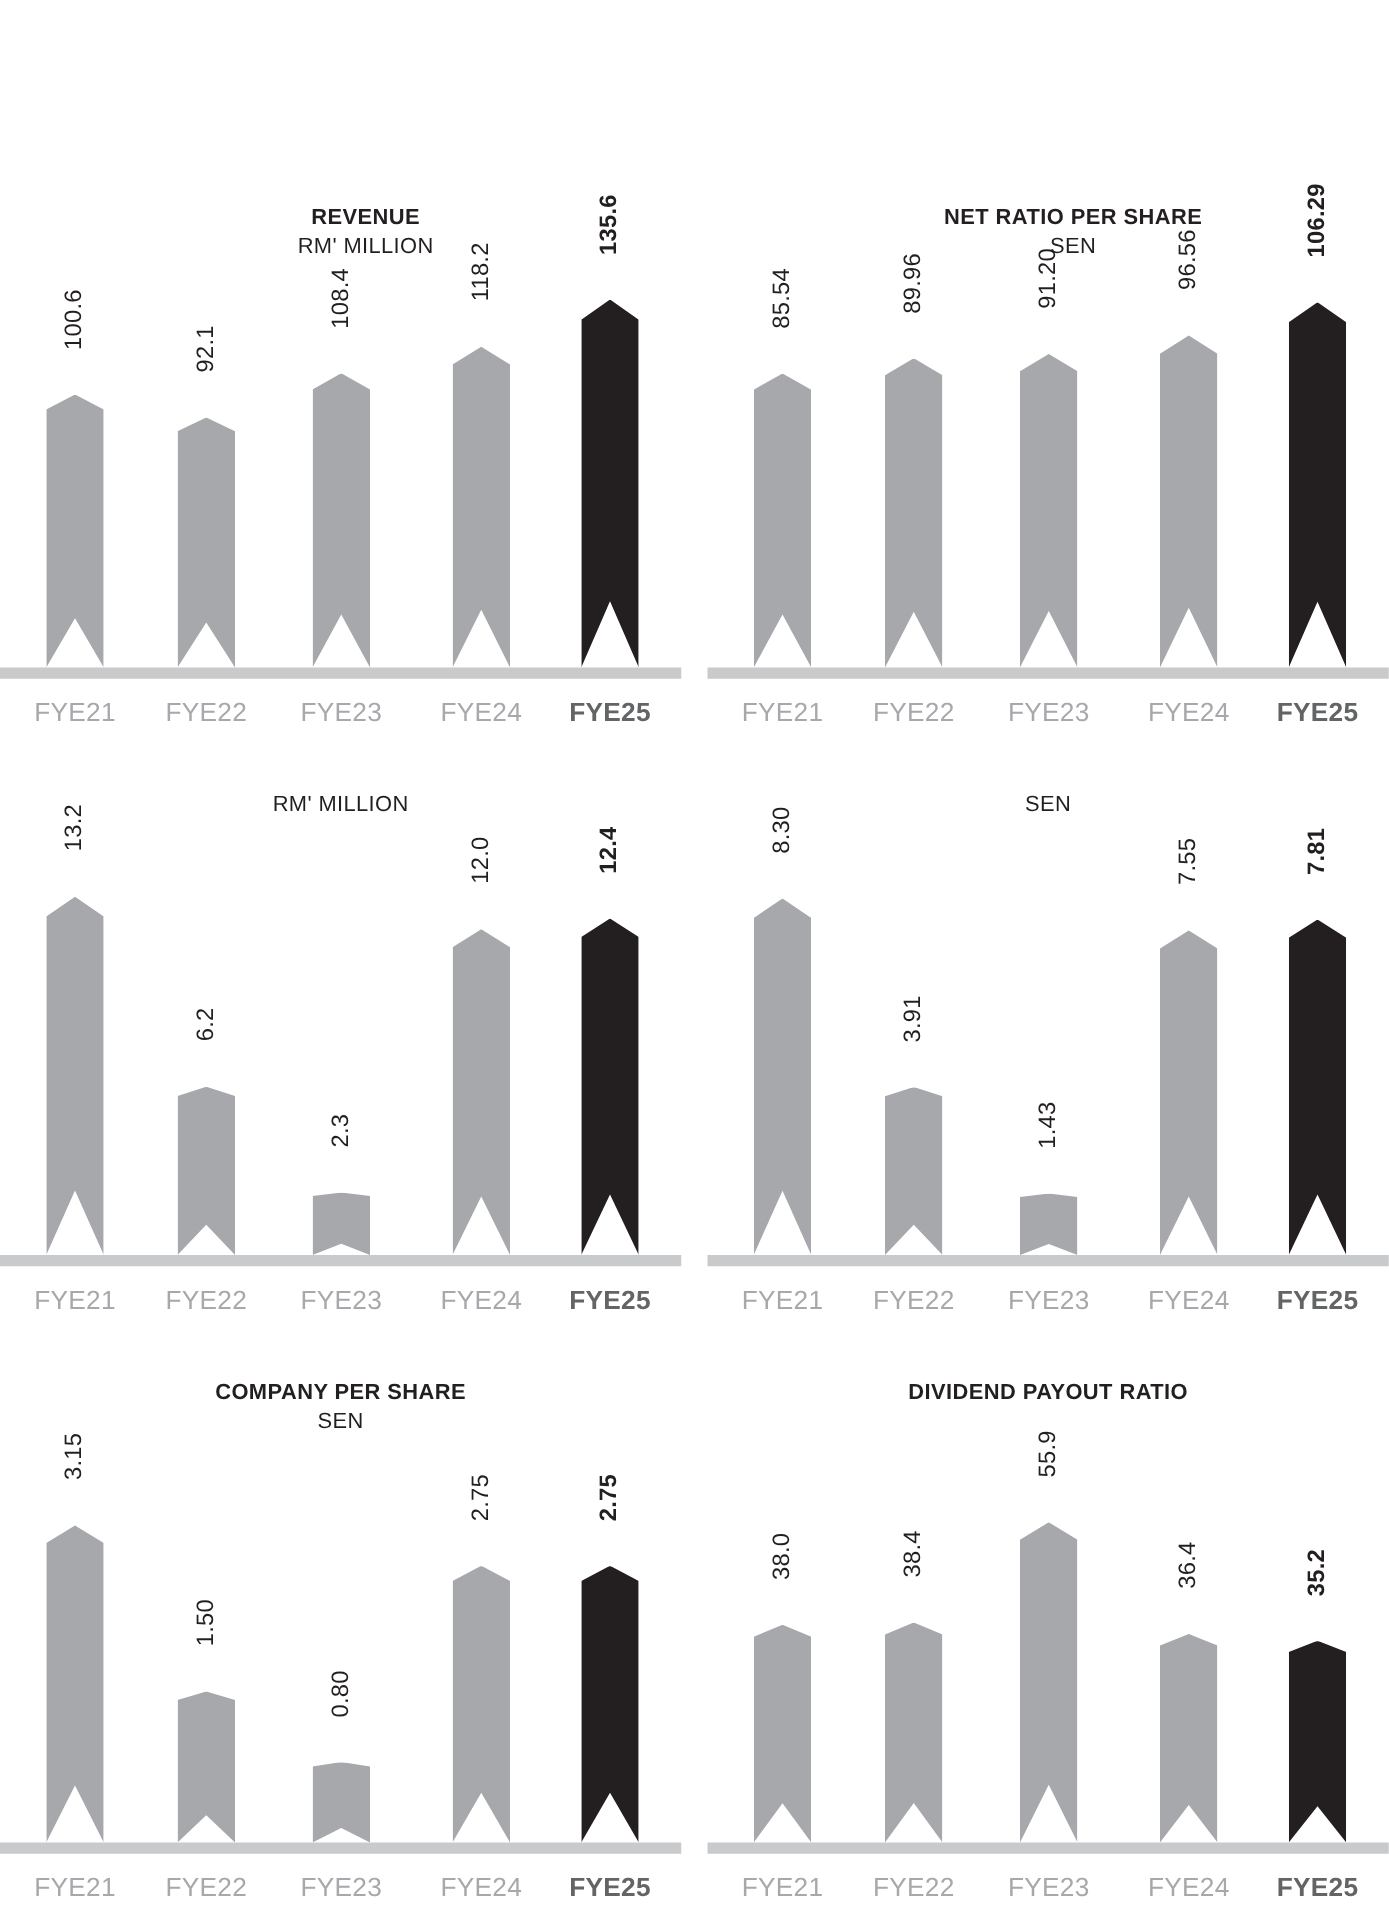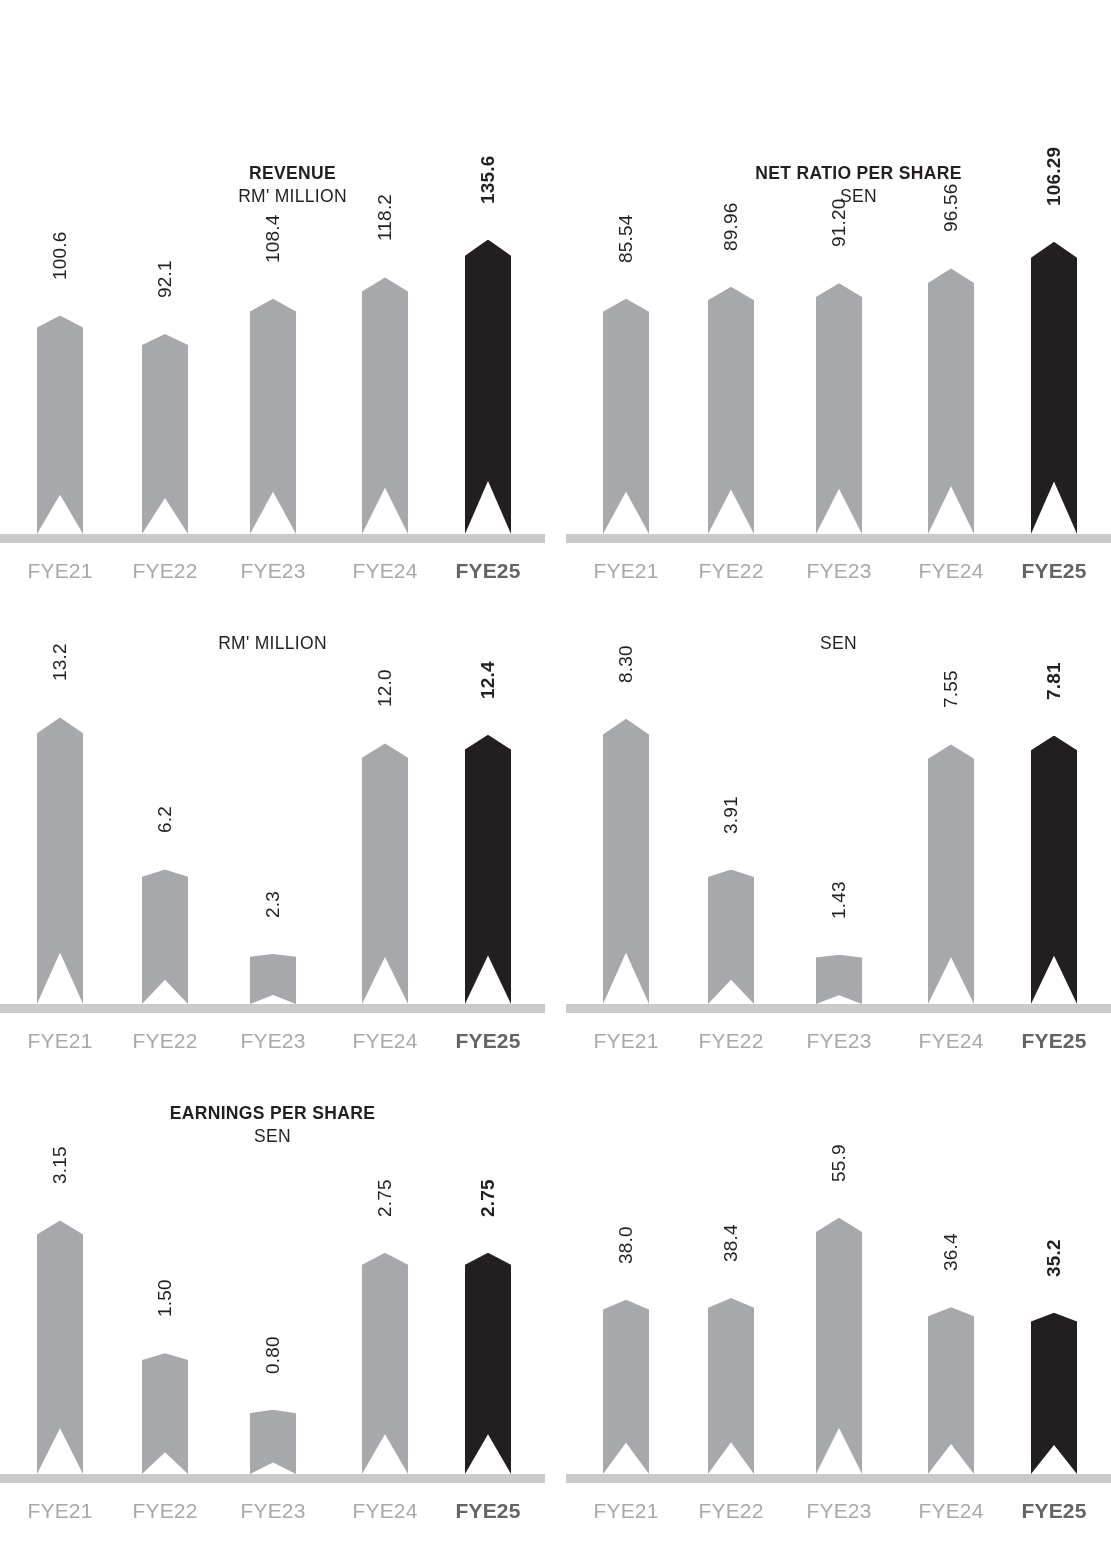--- a/index.html
+++ b/index.html
@@ -302,21 +302,21 @@
       <div class="cat-axis">
         <div class="cat-label" style="left: 0px;">FYE21</div>
         <div class="cat-label" style="left: 105px;">FYE22</div>
         <div class="cat-label" style="left: 213px;">FYE23</div>
         <div class="cat-label" style="left: 325px;">FYE24</div>
         <div class="cat-label highlight" style="left: 428px;">FYE25</div>
       </div>
     </div>
     <div class="chart-panel col-left row-3">
       <div class="chart-titles">
-        <div class="chart-title">EARNINGS PER SHARE</div>
+        <div class="chart-title">COMPANY PER SHARE</div>
         <div class="chart-subtitle">SEN</div>
       </div>
       <div class="plot-area">
         <div class="baseline"></div>
         <div class="bar-slot" style="left: 37px; height: 253.537px;">
           <div class="bar-shape" style="height: 253.537px;"></div>
           <div class="bar-value" style="bottom: 267.537px;">3.15</div>
         </div>
         <div class="bar-slot" style="left: 142px; height: 120.732px;">
           <div class="bar-shape" style="height: 120.732px;"></div>
@@ -338,20 +338,21 @@
       <div class="cat-axis">
         <div class="cat-label" style="left: 0px;">FYE21</div>
         <div class="cat-label" style="left: 105px;">FYE22</div>
         <div class="cat-label" style="left: 213px;">FYE23</div>
         <div class="cat-label" style="left: 325px;">FYE24</div>
         <div class="cat-label highlight" style="left: 428px;">FYE25</div>
       </div>
     </div>
     <div class="chart-panel col-right row-3">
       <div class="chart-titles">
+        <div class="chart-title">DIVIDEND PAYOUT RATIO</div>
       </div>
       <div class="plot-area">
         <div class="baseline"></div>
         <div class="bar-slot" style="left: 37px; height: 174.167px;">
           <div class="bar-shape" style="height: 174.167px;"></div>
           <div class="bar-value" style="bottom: 188.167px;">38.0</div>
         </div>
         <div class="bar-slot" style="left: 142px; height: 176px;">
           <div class="bar-shape" style="height: 176px;"></div>
           <div class="bar-value" style="bottom: 190px;">38.4</div>

